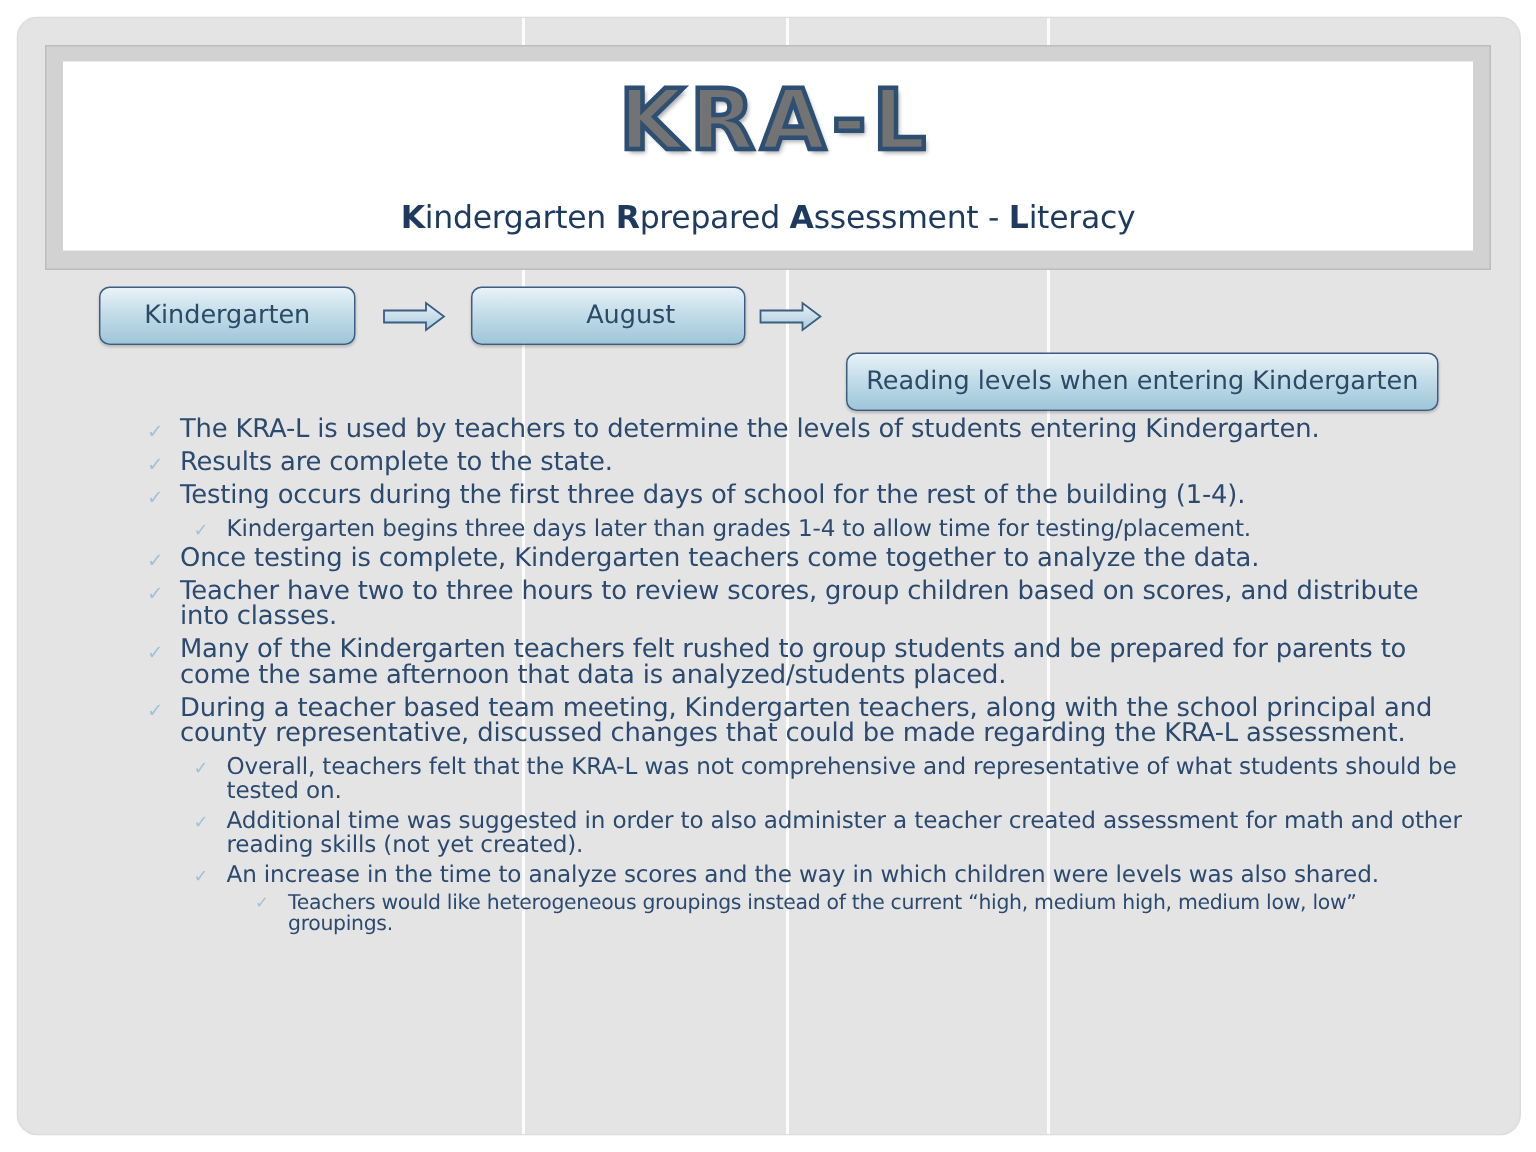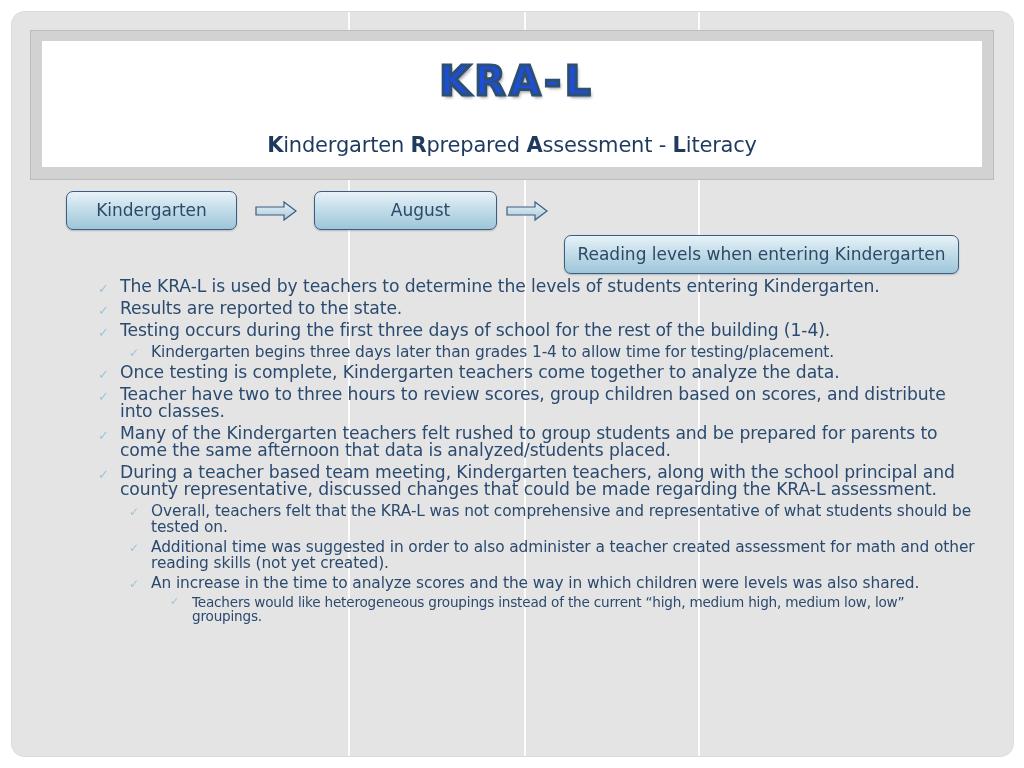--- a/index.html
+++ b/index.html
@@ -21,22 +21,22 @@
     position:absolute; left:30px; top:30px; width:964px; height:150px;
     background:#d2d2d2; border:1px solid #bdbdbd; box-sizing:border-box;
   }
   .title-box {
     position:absolute; left:11px; top:10px; right:11px; bottom:12px;
     background:#ffffff; text-align:center;
   }
   .title-main {
     position:absolute; left:10px; right:0; top:4px;
     font-family:"DejaVu Sans", sans-serif; font-weight:bold;
-    font-size:40px; letter-spacing:4px; line-height:72px;
-    color:#1d4ed8;
+    font-size:56px; letter-spacing:4px; line-height:72px;
+    color:#737373;
     -webkit-text-stroke:3px #2c4f73;
     text-shadow: 2px 3px 3px rgba(0,0,0,0.35);
   }
   .title-sub {
     position:absolute; left:0; right:0; top:92px;
     font-family:"DejaVu Sans", sans-serif; font-size:21px; color:#1f3a5f;
     letter-spacing:-0.2px;
   }
   .title-sub b { font-weight:bold; }
   .flow {
@@ -93,21 +93,21 @@
         <stop offset="0" stop-color="#e8f2f8"></stop>
         <stop offset="1" stop-color="#a9cadb"></stop>
       </linearGradient>
     </defs>
   <path d="M2 7 H30 V2 L42 11 L30 20 V15 H2 Z" fill="url(#ag2)" stroke="#3b5d82" stroke-width="1.2"></path>
 </svg>
 <div class="flow" style="left:564px; width:395px;margin-top:44px;">Reading levels when entering Kindergarten</div>
 
 <div class="content">
   <div class="item lvl1"><span class="chk">✓</span><span>The KRA-L is used by teachers to determine the levels of students entering Kindergarten.</span></div>
-  <div class="item lvl1"><span class="chk">✓</span><span>Results are reported to the state.</span></div>
+  <div class="item lvl1"><span class="chk">✓</span><span>Results are complete to the state.</span></div>
   <div class="item lvl1"><span class="chk">✓</span><span>Testing occurs during the first three days of school for the rest of the building (1-4).</span></div>
   <div class="item lvl2"><span class="chk">✓</span><span>Kindergarten begins three days later than grades 1-4 to allow time for testing/placement.</span></div>
   <div class="item lvl1"><span class="chk">✓</span><span>Once testing is complete, Kindergarten teachers come together to analyze the data.</span></div>
   <div class="item lvl1"><span class="chk">✓</span><span>Teacher have two to three hours to review scores, group children based on scores, and distribute into classes.</span></div>
   <div class="item lvl1"><span class="chk">✓</span><span>Many of the Kindergarten teachers felt rushed to group students and be prepared for parents to come the same afternoon that data is analyzed/students placed.</span></div>
   <div class="item lvl1"><span class="chk">✓</span><span>During a teacher based team meeting, Kindergarten teachers, along with the school principal and county representative, discussed changes that could be made regarding the KRA-L assessment.</span></div>
   <div class="item lvl2"><span class="chk">✓</span><span>Overall, teachers felt that the KRA-L was not comprehensive and representative of what students should be tested on.</span></div>
   <div class="item lvl2"><span class="chk">✓</span><span>Additional time was suggested in order to also administer a teacher created assessment for math and other reading skills (not yet created).</span></div>
   <div class="item lvl2"><span class="chk">✓</span><span>An increase in the time to analyze scores and the way in which children were levels was also shared.</span></div>
   <div class="item lvl3"><span class="chk">✓</span><span>Teachers would like heterogeneous groupings instead of the current “high, medium high, medium low, low” groupings.</span></div>

